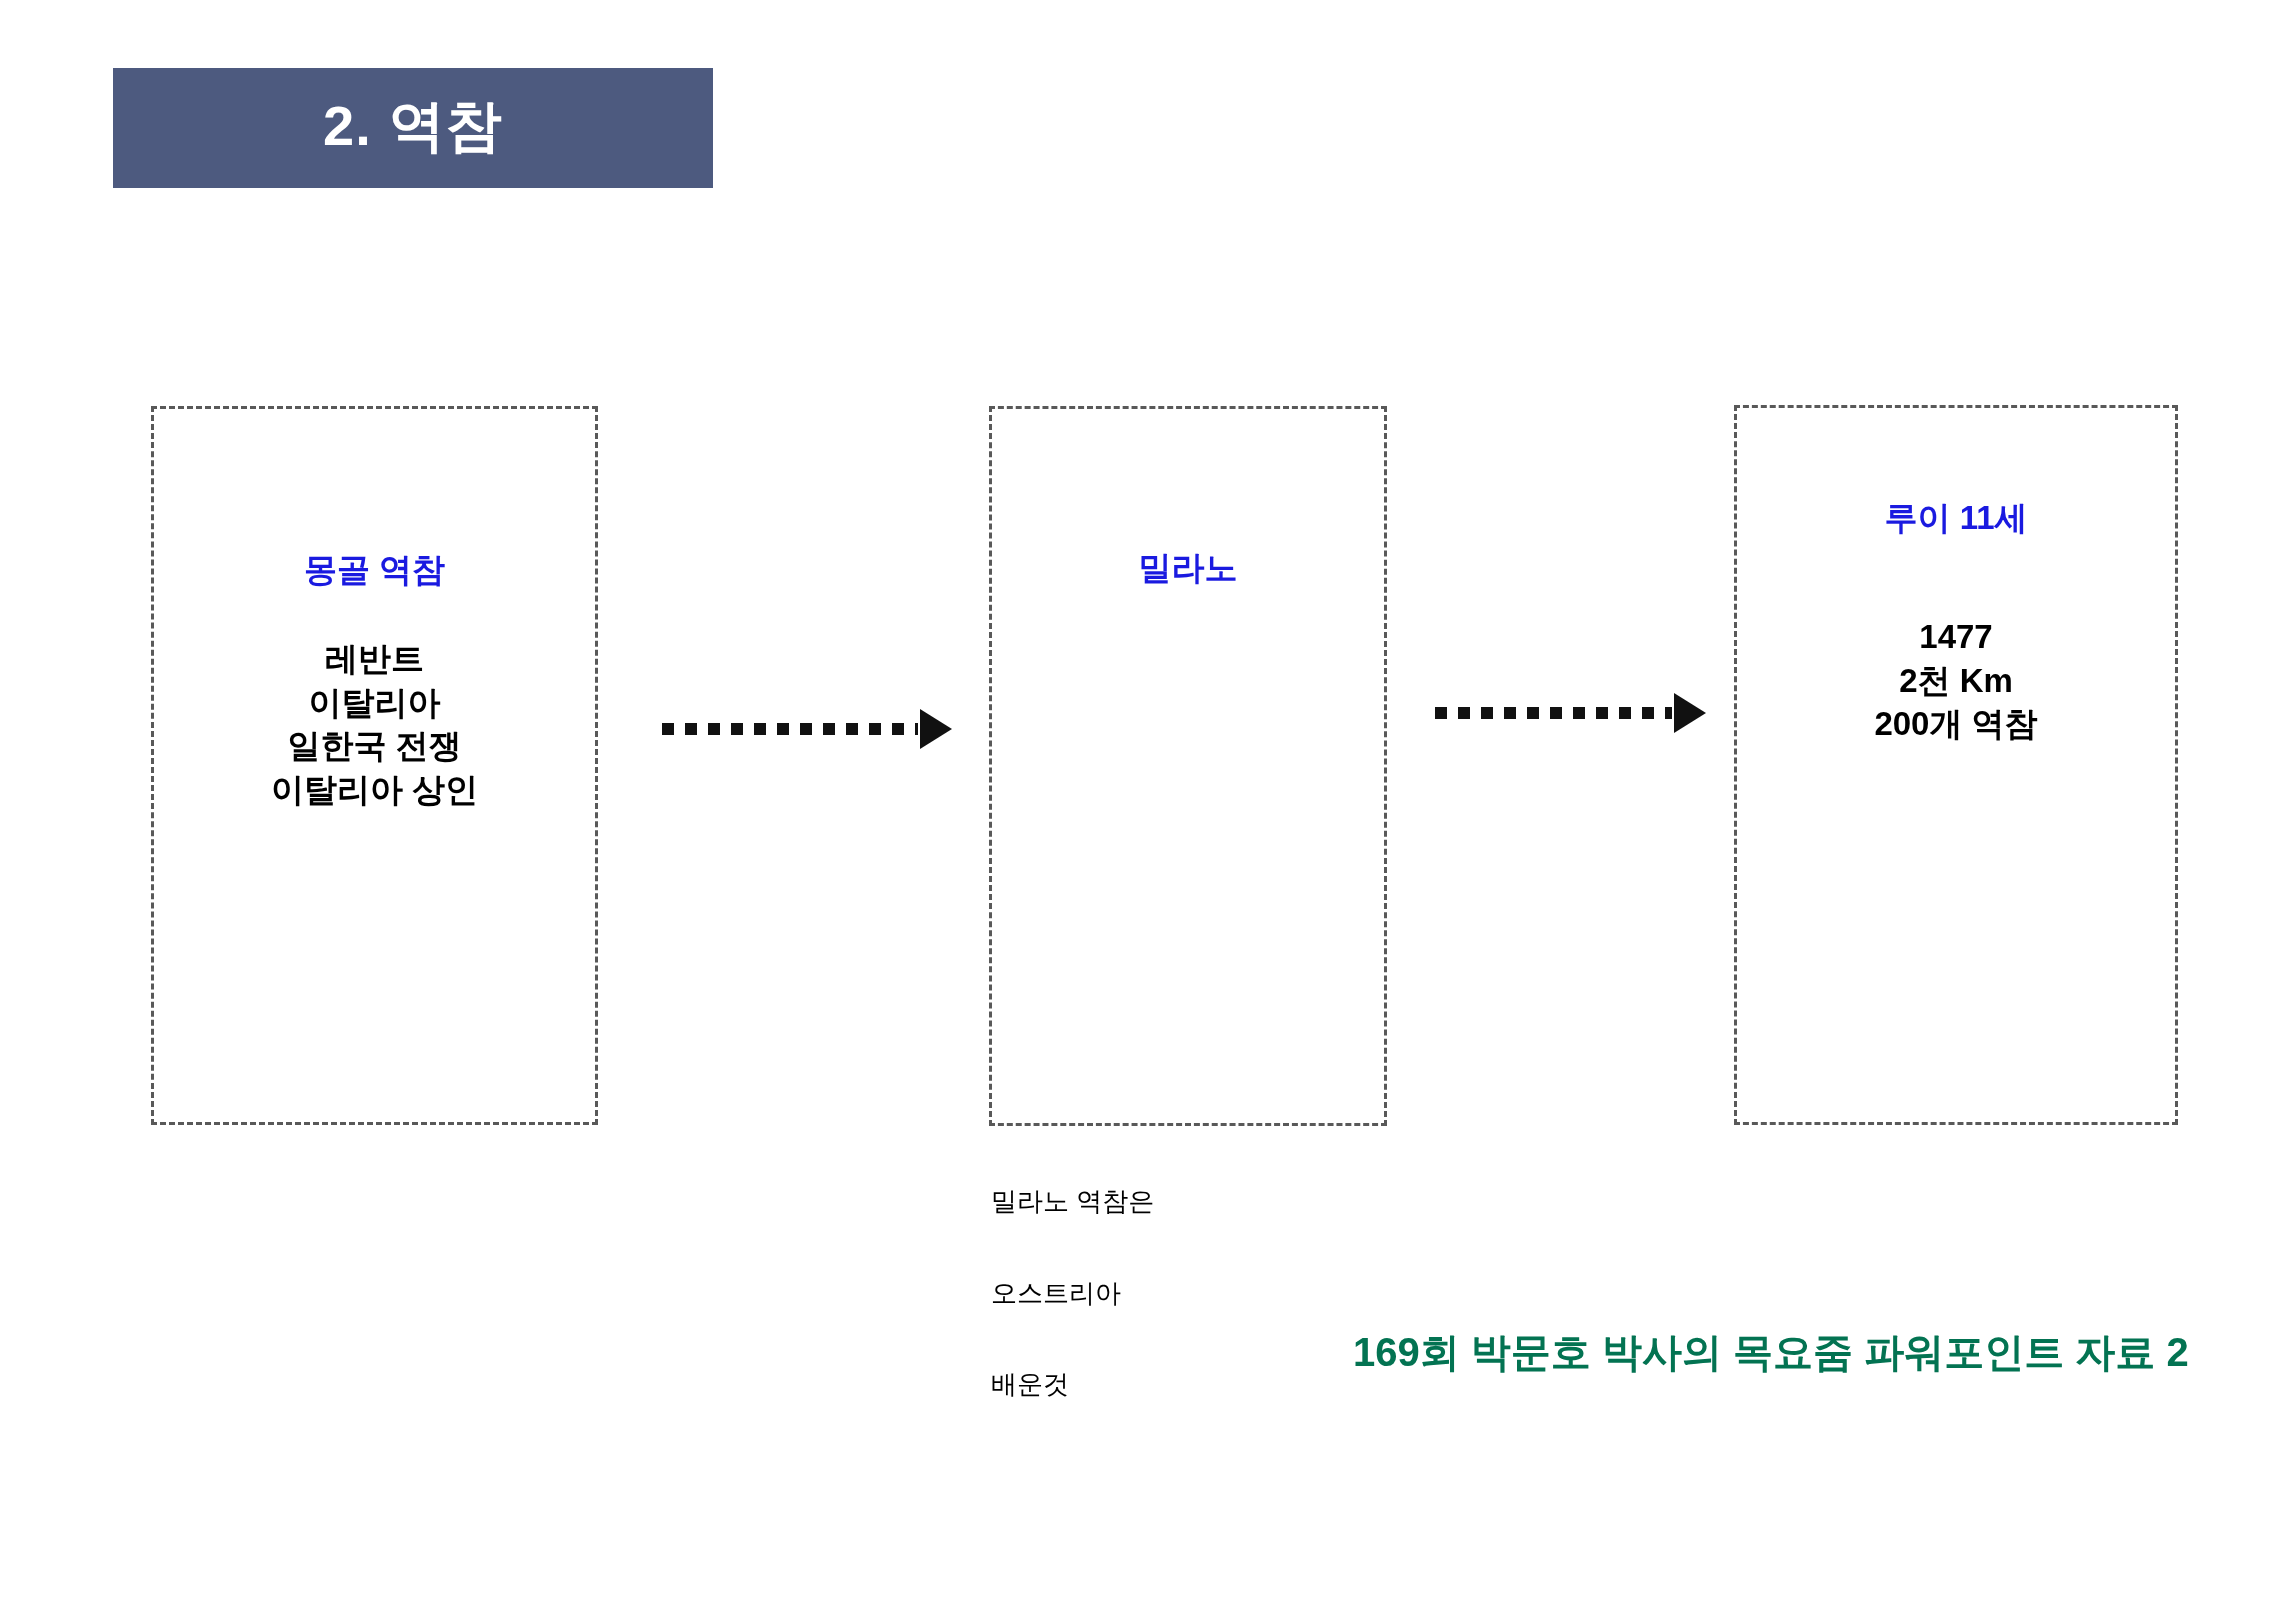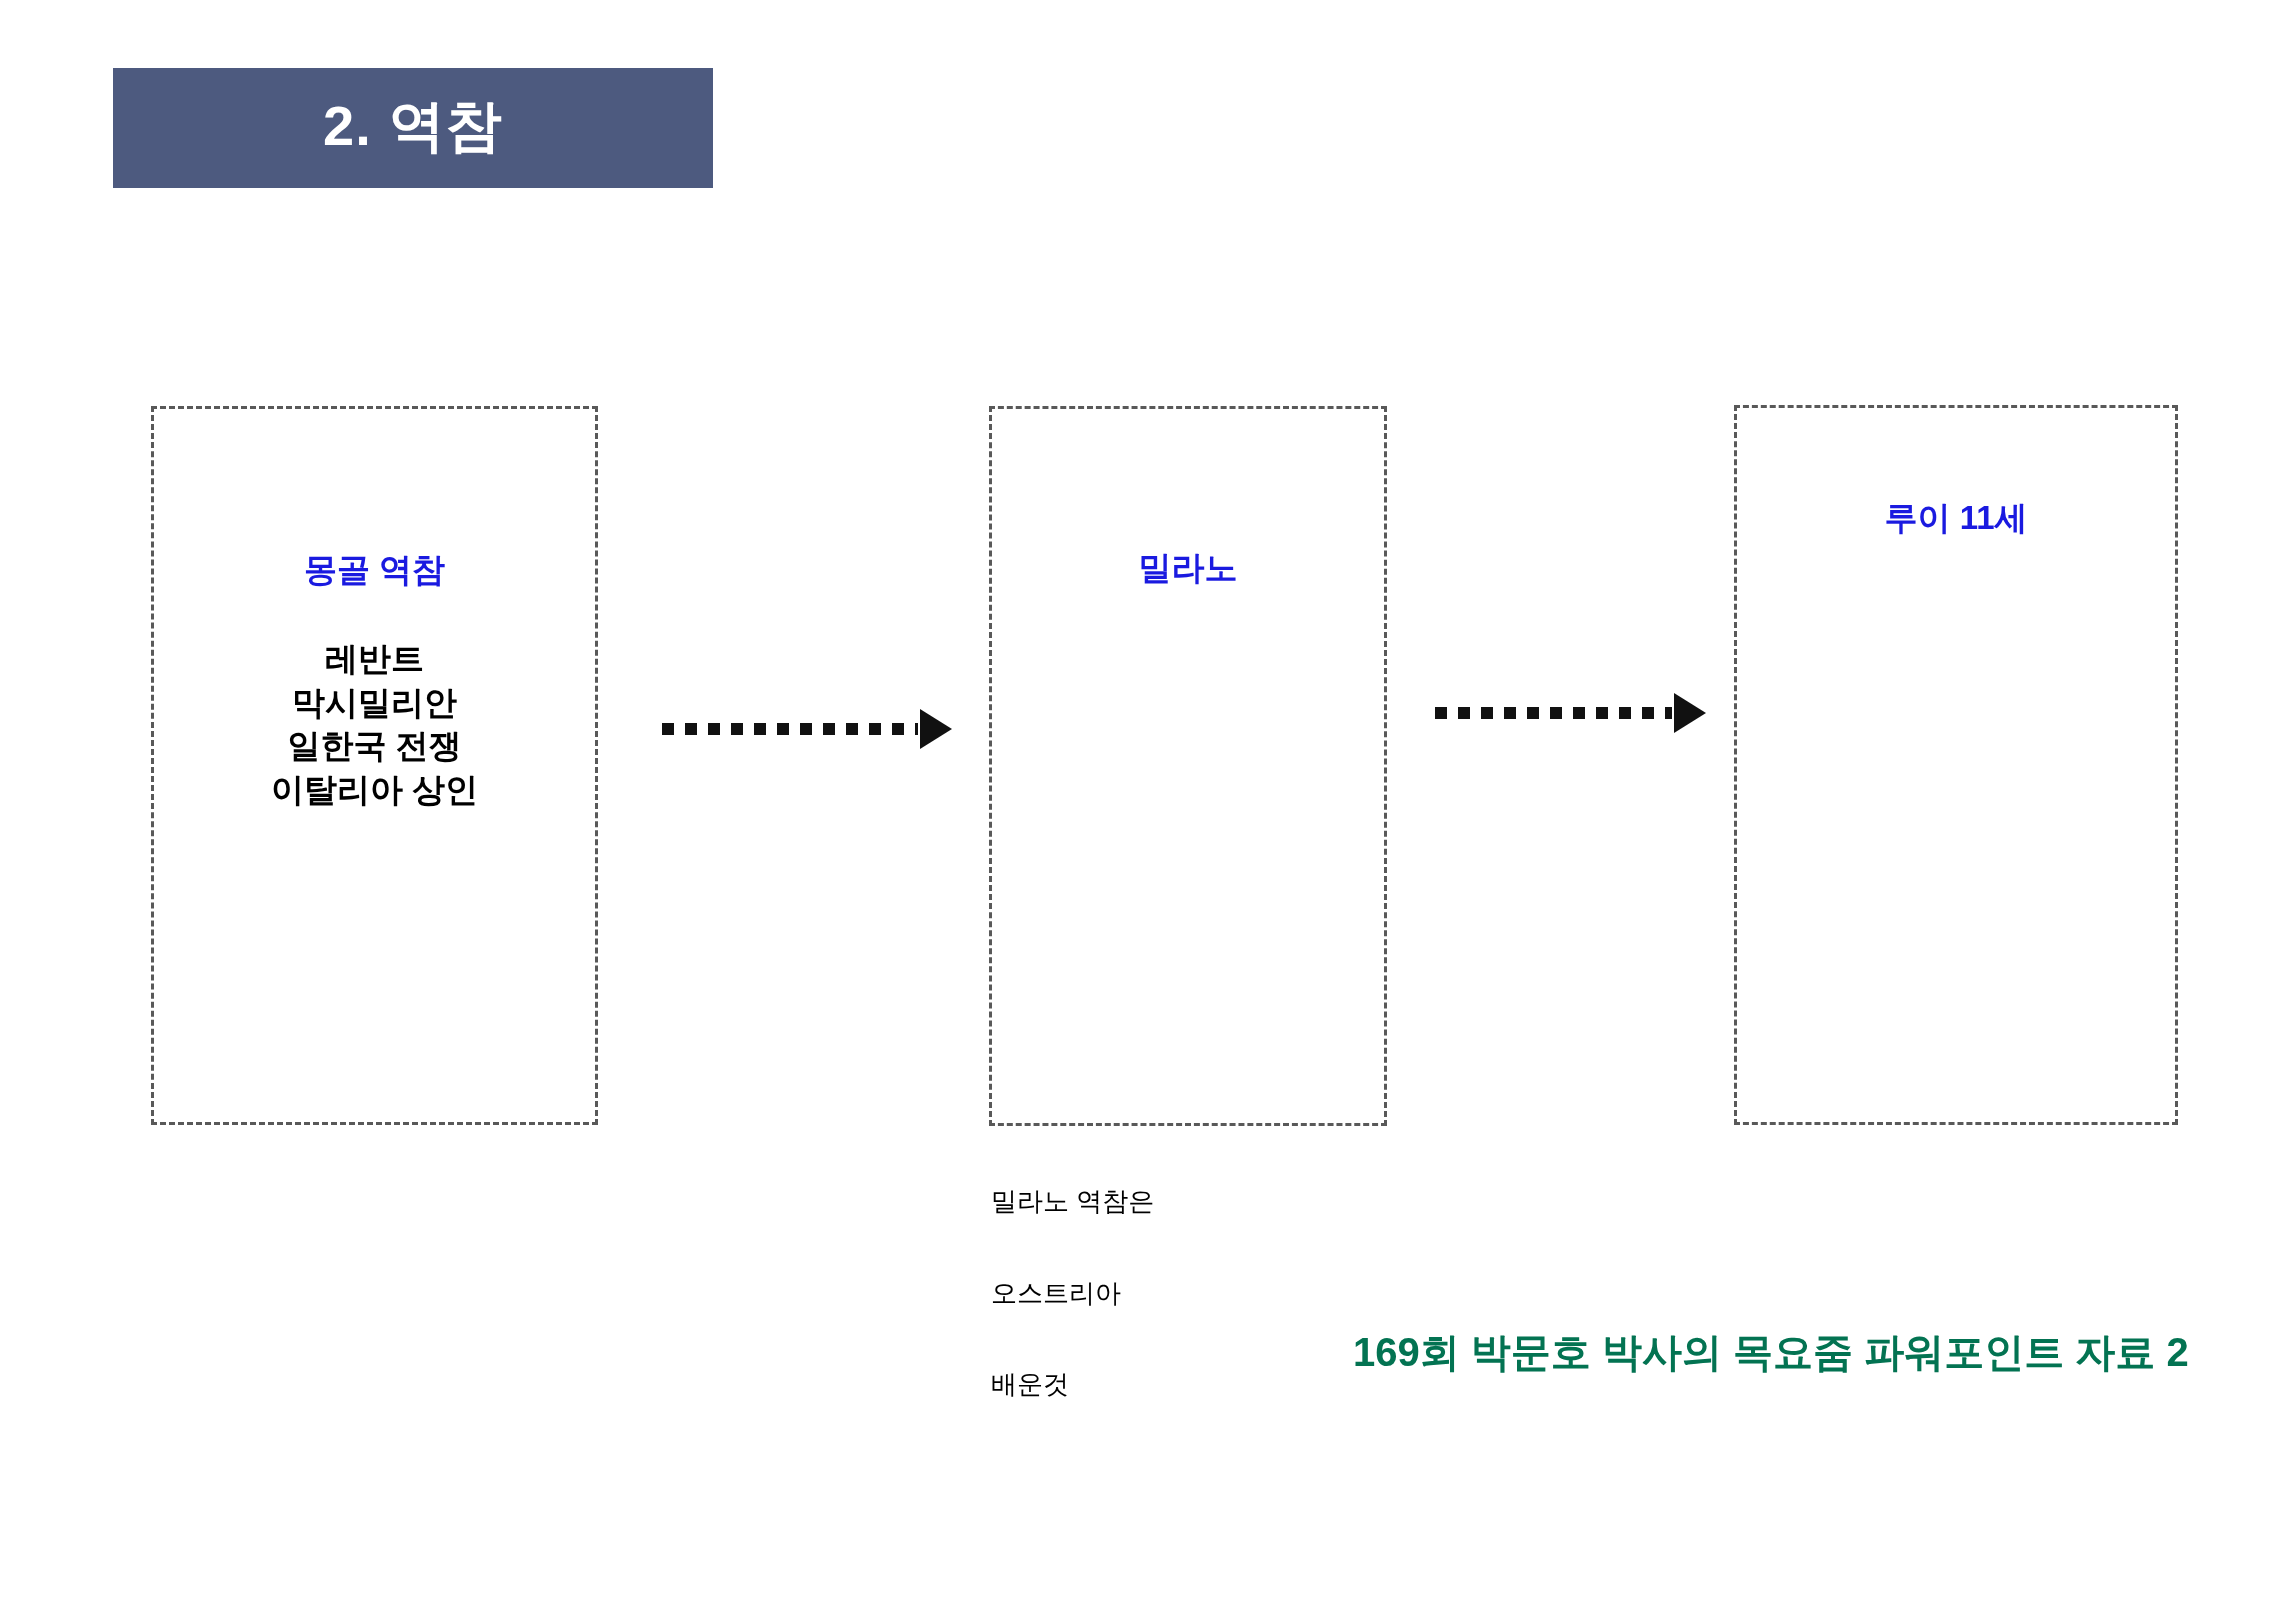--- a/index.html
+++ b/index.html
@@ -144,21 +144,21 @@
 <body>
 
 <div id="title-banner">
   <span class="title-text">2. 역참</span>
 </div>
 
 <div class="flow-box" id="box-mongol">
   <div class="box-heading">몽골 역참</div>
   <div class="body-block">
     <div class="box-line">레반트</div>
-    <div class="box-line">막시밀리안</div>
+    <div class="box-line">이탈리아</div>
     <div class="box-line">일한국 전쟁</div>
     <div class="box-line">이탈리아 상인</div>
   </div>
 </div>
 
 <div class="flow-arrow" id="arrow-1">
   <div class="dots"></div>
   <div class="head"></div>
 </div>
 
@@ -166,20 +166,25 @@
   <div class="box-heading">밀라노</div>
 </div>
 
 <div class="flow-arrow" id="arrow-2">
   <div class="dots"></div>
   <div class="head"></div>
 </div>
 
 <div class="flow-box" id="box-louis">
   <div class="box-heading">루이 11세</div>
+  <div class="body-block">
+    <div class="box-line">1477</div>
+    <div class="box-line">2천 Km</div>
+    <div class="box-line">200개 역참</div>
+  </div>
 </div>
 
 <div class="caption-line" id="caption-1">밀라노 역참은</div>
 <div class="caption-line" id="caption-2">오스트리아</div>
 <div class="caption-line" id="caption-3">배운것</div>
 
 <div id="footer-credit">169회 박문호 박사의 목요줌 파워포인트 자료 2</div>
 
 
 </body></html>

